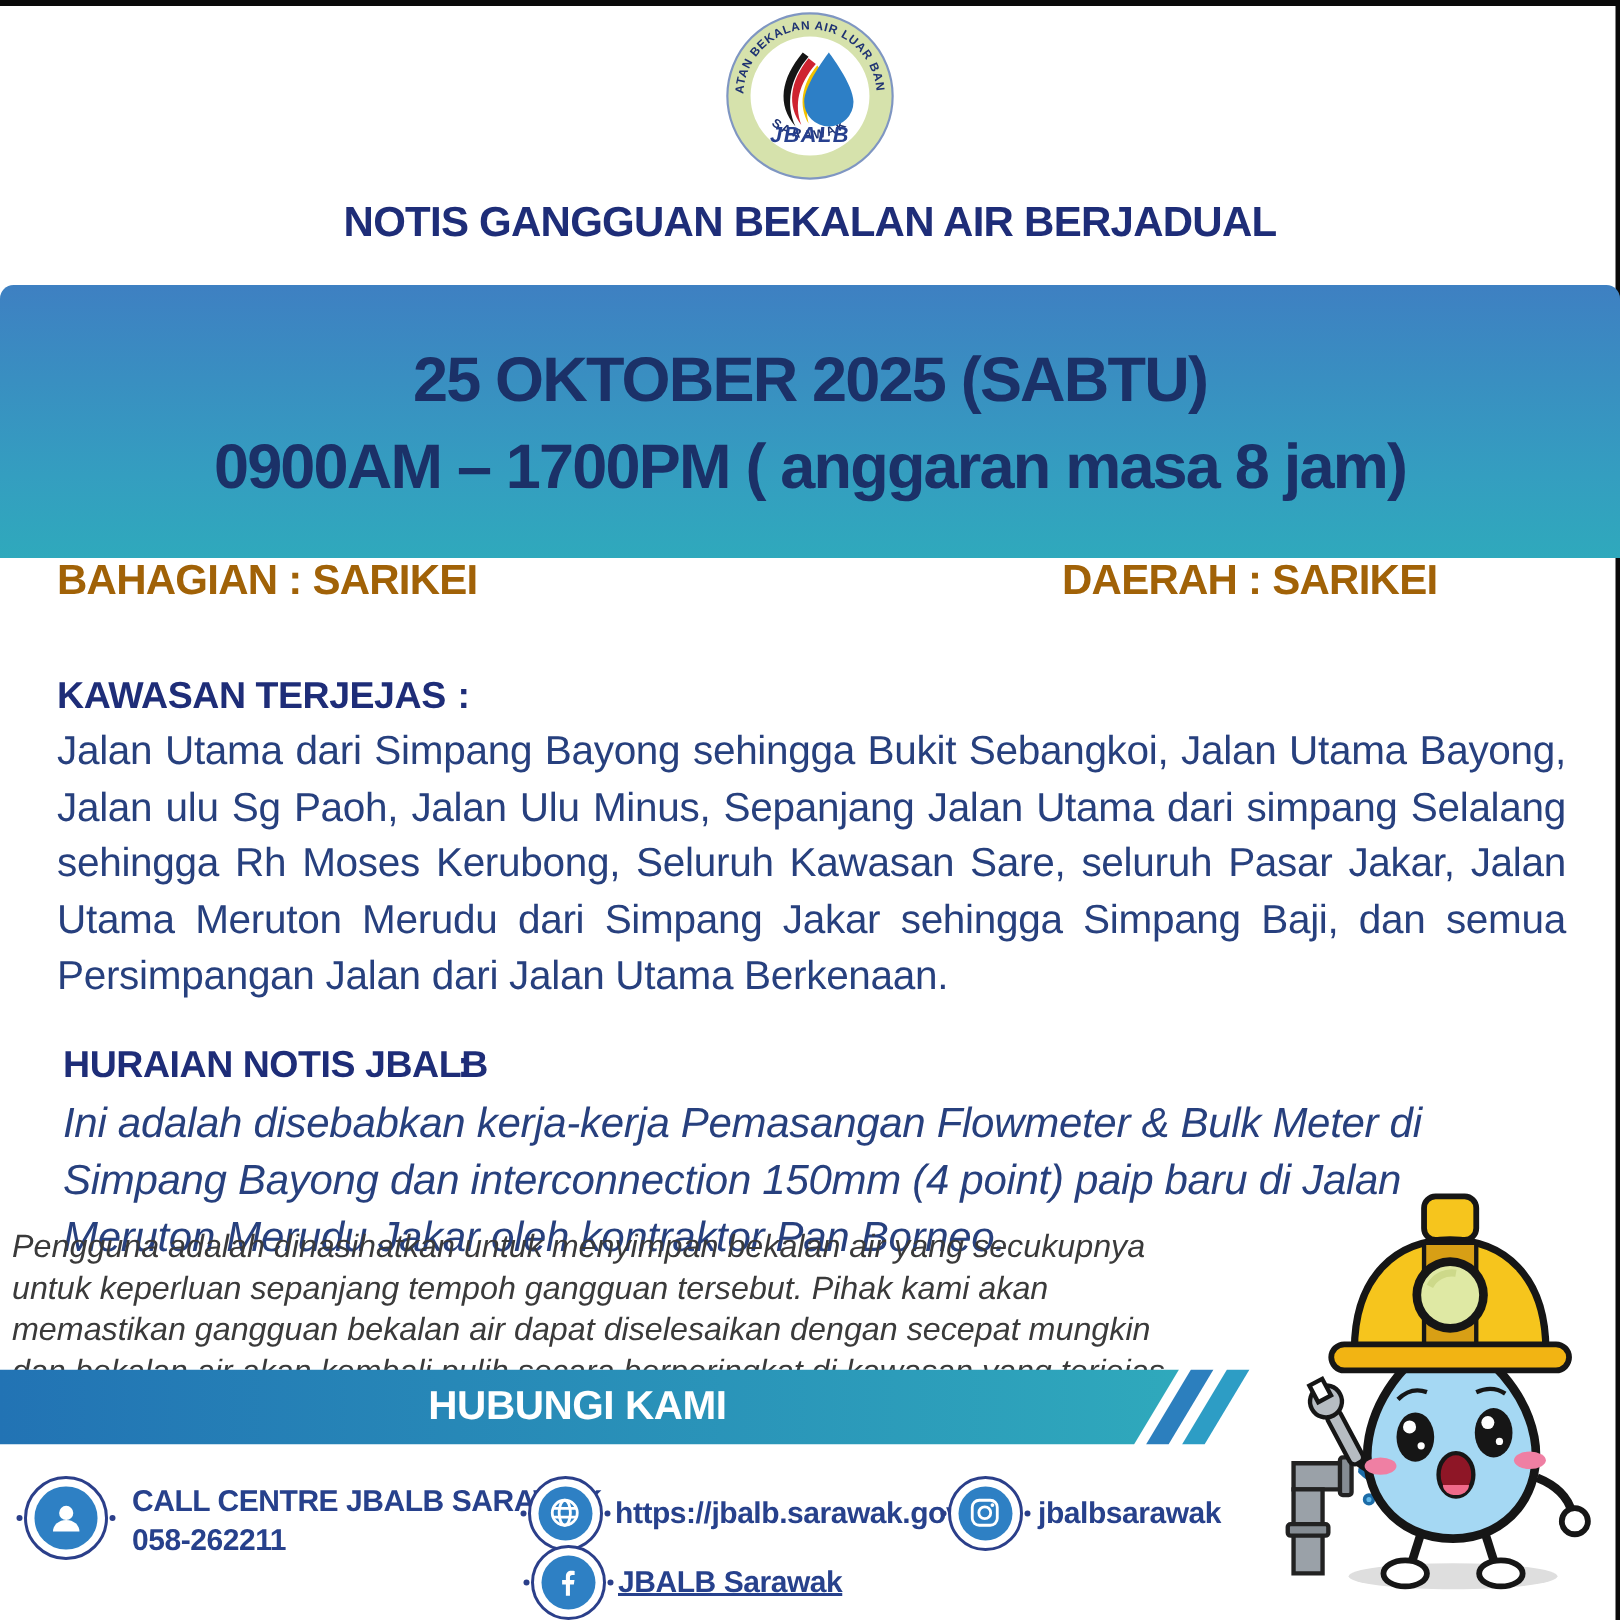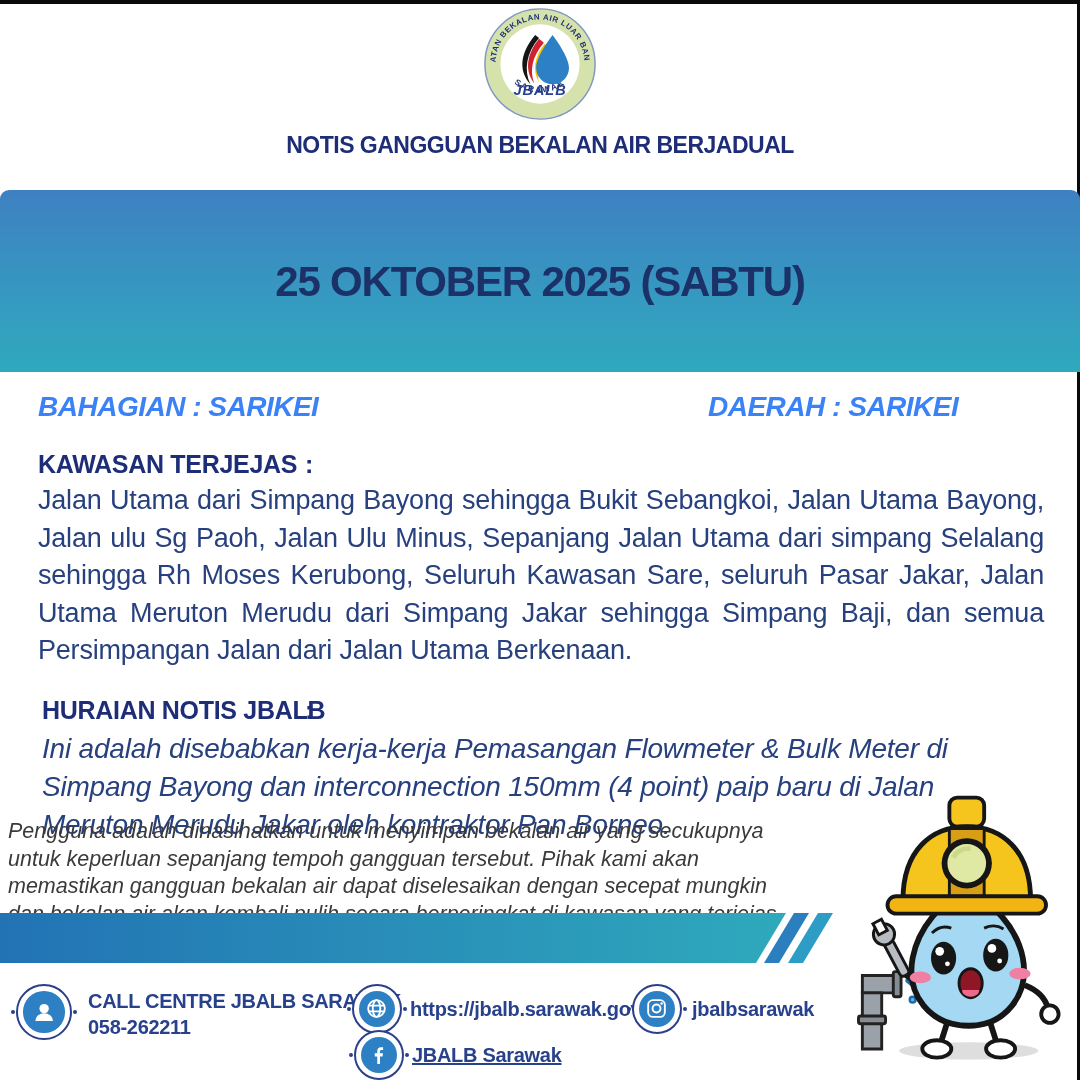--- a/index.html
+++ b/index.html
@@ -3,30 +3,30 @@
 <meta charset="utf-8">
 <style>
   html,body{margin:0;padding:0;}
   body{font-family:"Liberation Sans", sans-serif; background:#ffffff;}
   .poster{position:relative;width:1080px;height:1080px;background:#ffffff;overflow:hidden;}
   .abs{position:absolute;}
   .topbar{left:0;top:0;width:1080px;height:4px;background:#0a0a0a;}
   .rightbar{right:0;top:0;width:3px;height:1080px;background:#0a0a0a;}
 
   .title{left:0;top:132px;width:1080px;text-align:center;
-         font-size:23px;font-weight:bold;letter-spacing:-0.5px;color:#1e2d78;}
+         font-size:28px;font-weight:bold;letter-spacing:-0.5px;color:#1e2d78;}
 
   .banner{left:0;top:190px;width:1080px;height:182px;
           background:linear-gradient(180deg,#3e80c2 0%,#349ec0 70%,#2fa9bc 100%);
           border-radius:9px 9px 0 0;
           display:flex;flex-direction:column;align-items:center;justify-content:center;
           gap:11px;padding-top:2px;box-sizing:border-box;}
   .banner .bline{color:#1b3168;font-weight:bold;font-size:42px;letter-spacing:-1.2px;line-height:1.1;}
 
-  .loc{top:391px;font-size:28px;font-weight:bold;color:#3b82f6;letter-spacing:-0.5px;white-space:nowrap;font-style:italic;}
+  .loc{top:371px;font-size:28px;font-weight:bold;color:#a16207;letter-spacing:-0.5px;white-space:nowrap;}
   .loc.bahagian{left:38px;}
   .loc.daerah{left:708px;}
 
   .sec-head{font-size:25px;font-weight:bold;color:#1e2d78;letter-spacing:-0.3px;white-space:nowrap;}
   .sec-colon{font-size:25px;font-weight:bold;color:#1e2d78;}
 
   .kawasan-body{left:38px;top:482px;width:1006px;
                 font-size:27px;line-height:37.6px;letter-spacing:-0.2px;
                 color:#27407e;text-align:justify;}
 
@@ -81,20 +81,21 @@
       <path d="M 65,39 C 54,52 52,67 59,79 C 56,67 59,55 69,44 Z" fill="#f2c200"></path>
     </g>
     <path d="M 73,30 C 73,30 56,52 56,64 A 17,17 0 0 0 90,64 C 90,52 73,30 73,30 Z" fill="#2d7fc6"></path>
     <text x="60" y="92" text-anchor="middle" font-size="15" font-weight="bold" font-style="italic" fill="#27408f" letter-spacing="1">JBALB</text>
   </svg>
 
   <div class="abs title">NOTIS GANGGUAN BEKALAN AIR BERJADUAL</div>
 
   <div class="abs banner">
     <div class="bline">25 OKTOBER 2025 (SABTU)</div>
+    <div class="bline">0900AM – 1700PM ( anggaran masa 8 jam)</div>
   </div>
 
   <div class="abs loc bahagian">BAHAGIAN : SARIKEI</div>
   <div class="abs sec-head" style="left:38px;top:450px;">KAWASAN TERJEJAS</div>
 
   <div class="abs loc daerah">DAERAH : SARIKEI</div>
   <div class="abs sec-colon" style="left:305px;top:450px;">:</div>
   <div class="abs kawasan-body">Jalan Utama dari Simpang Bayong sehingga Bukit Sebangkoi, Jalan Utama Bayong, Jalan ulu Sg Paoh, Jalan Ulu Minus, Sepanjang Jalan Utama dari simpang Selalang sehingga Rh Moses Kerubong, Seluruh Kawasan Sare, seluruh Pasar Jakar, Jalan Utama Meruton Merudu dari Simpang Jakar sehingga Simpang Baji, dan semua Persimpangan Jalan dari Jalan Utama Berkenaan.</div>
 
   <div class="abs sec-head" style="left:42px;top:696px;">HURAIAN NOTIS JBALB</div>
@@ -107,20 +108,21 @@
     <defs>
       <linearGradient id="barg" x1="0" y1="0" x2="1" y2="0">
         <stop offset="0" stop-color="#2273b4"></stop>
         <stop offset="1" stop-color="#2fa9bc"></stop>
       </linearGradient>
     </defs>
     <polygon points="0,0 786,0 756,50 0,50" fill="url(#barg)"></polygon>
     <polygon points="794,0 809,0 779,50 764,50" fill="#2c7fbe"></polygon>
     <polygon points="818,0 833,0 803,50 788,50" fill="#2d9dc5"></polygon>
   </svg>
+  <div class="abs hubungi-text">HUBUNGI KAMI</div>
 
   <div class="abs iconring" style="left:16px;top:984px;width:56px;height:56px;">
     <div class="iconcore">
       <svg viewBox="0 0 24 24">
           <circle cx="12" cy="9" r="4" fill="#fff"></circle>
         <path d="M4.5,19.5 a7.5,6.5 0 0,1 15,0 z" fill="#fff"></path>
         </svg>
     </div>
   </div>
   <div class="abs ctext" style="left:88px;top:988px;line-height:26px;">

